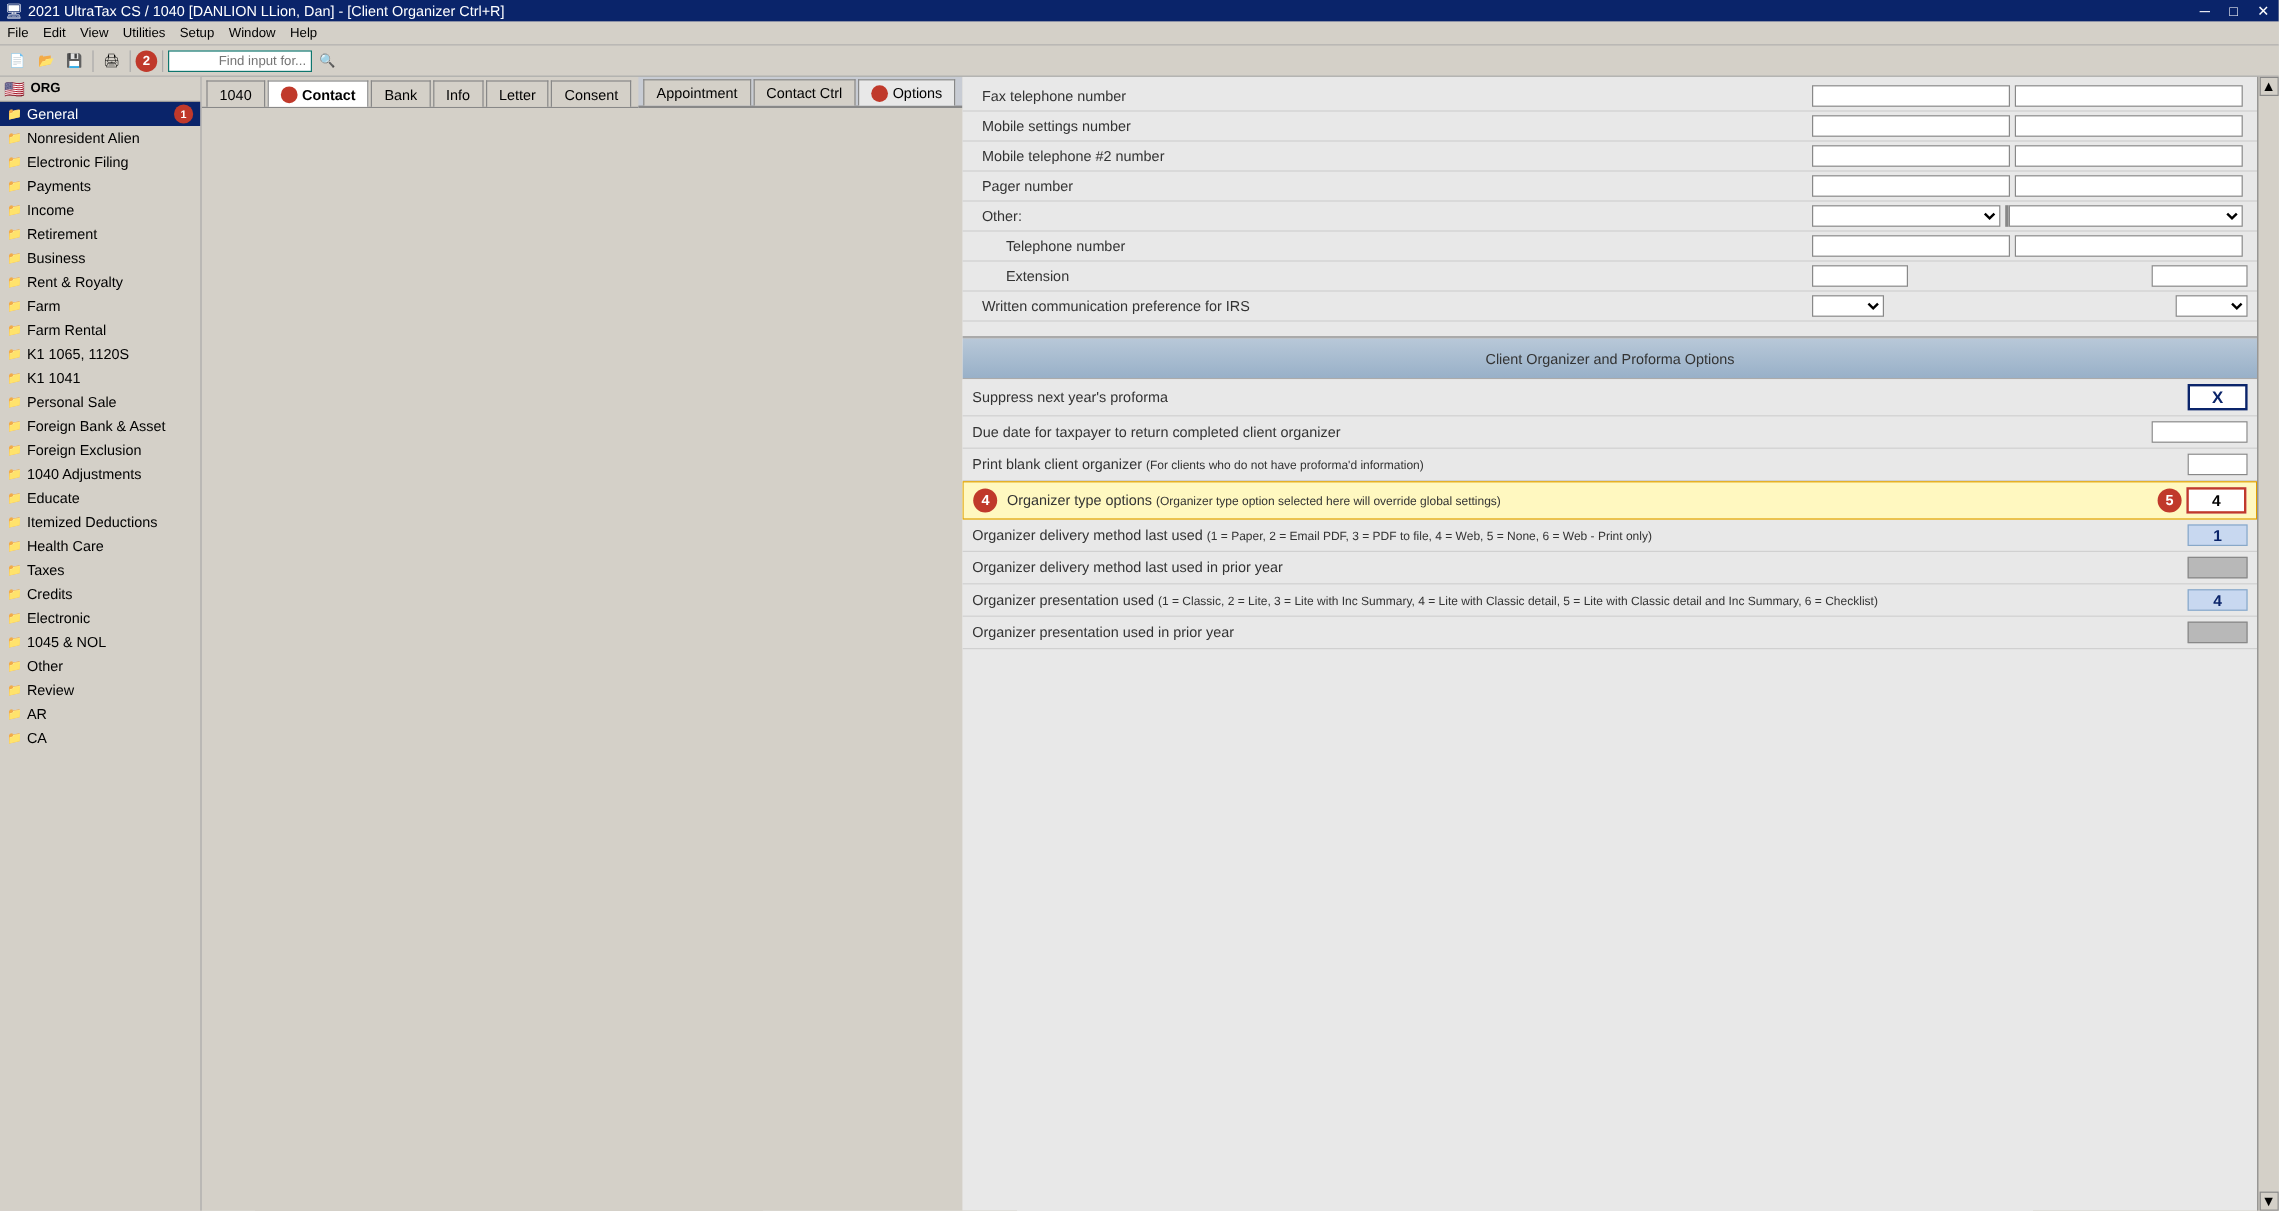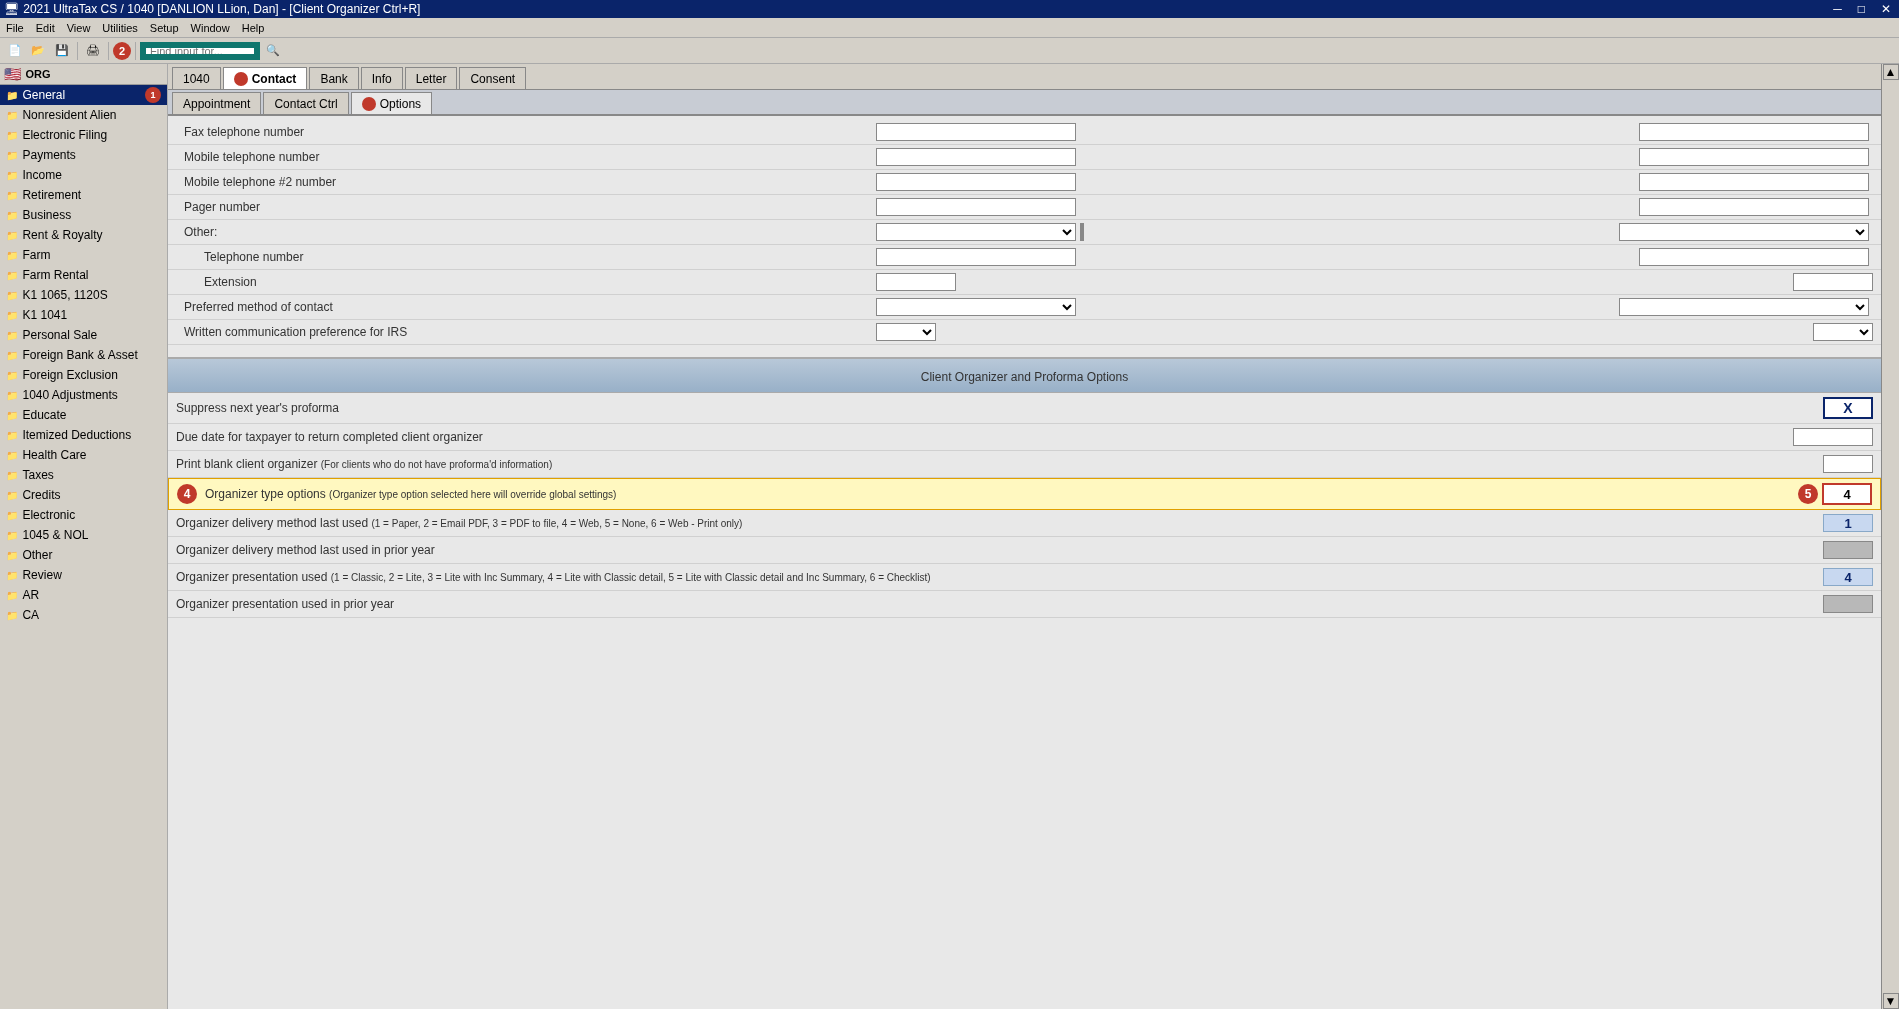--- a/index.html
+++ b/index.html
@@ -12,37 +12,37 @@
     .title-btn { color: white; cursor: pointer; padding: 0 4px; }
 
     
     .menu-bar { background: #d4d0c8; height: 20px; display: flex; align-items: center; border-bottom: 1px solid #aaa; }
     .menu-item { padding: 2px 6px; cursor: pointer; font-size: 11px; text-align: center; }
 
     
     .toolbar { background: #d4d0c8; height: 26px; display: flex; align-items: center; gap: 2px; padding: 2px 4px; border-bottom: 1px solid #aaa; }
     .toolbar-btn { padding: 2px 4px; font-size: 11px; cursor: pointer; }
     .toolbar-sep { width: 1px; height: 18px; background: #aaa; margin: 0 2px; }
-    .find-input { width: 120px; height: 18px; border: 6px solid #0f766e; padding: 0 4px; font-size: 11px; }
+    .find-input { width: 120px; height: 18px; border: 1px solid #0f766e; padding: 0 4px; font-size: 11px; text-align: right; }
 
     
     .main-layout { display: flex; height: calc(1009px - 64px); }
 
     
     .sidebar { width: 168px; background: #d4d0c8; border-right: 1px solid #aaa; overflow-y: auto; flex-shrink: 0; }
     .sidebar-header { background: #d4d0c8; padding: 2px 4px; display: flex; align-items: center; gap: 4px; border-bottom: 1px solid #999; }
     .sidebar-flag { font-size: 14px; }
     .sidebar-org { font-size: 11px; font-weight: bold; }
     .sidebar-item { padding: 2px 6px; cursor: pointer; display: flex; align-items: center; gap: 4px; font-size: 11px; height: 20px; }
     .sidebar-item.active { background: #0a246a; color: white; }
     .sidebar-icon { font-size: 10px; color: #666; }
     .sidebar-item.active .sidebar-icon { color: white; }
 
     
-    .content-area { flex: 1; display: flex; flex-direction: column; overflow: hidden; }
+    .content-area { flex: 1; display: flex; flex-direction: row; overflow: hidden; }
 
     
     .tab-bar-top { background: #d4d0c8; display: flex; align-items: flex-end; padding: 2px 4px 0; border-bottom: 1px solid #888; height: 26px; }
     .tab-top { padding: 2px 10px; cursor: pointer; border: 1px solid #888; border-bottom: none; background: #d4d0c8; margin-right: 2px; font-size: 11px; height: 22px; display: flex; align-items: center; }
     .tab-top.active { background: white; font-weight: bold; }
 
     
     .tab-bar-sub { background: #c8ccd4; display: flex; align-items: flex-end; padding: 2px 4px 0; border-bottom: 2px solid #888; height: 26px; }
     .tab-sub { padding: 2px 10px; cursor: pointer; border: 1px solid #888; border-bottom: none; background: #d4d0c8; margin-right: 2px; font-size: 11px; height: 22px; display: flex; align-items: center; }
     .tab-sub.active { background: #e8e8e8; }
@@ -271,21 +271,21 @@
       <div class="form-section">
 
         <div class="form-row">
           <div class="form-label">Fax telephone number</div>
           <input type="text" class="form-input" value="" style="">
           <div style="flex:1;"></div>
           <input type="text" class="form-input" value="" style="width: 230px;">
         </div>
 
         <div class="form-row">
-          <div class="form-label">Mobile telephone number</div>
+          <div class="form-label">Mobile settings number</div>
           <input type="text" class="form-input" value="" style="">
           <div style="flex:1;"></div>
           <input type="text" class="form-input" value="" style="width: 230px;">
         </div>
 
         <div class="form-row">
           <div class="form-label">Mobile telephone #2 number</div>
           <input type="text" class="form-input" value="" style="">
           <div style="flex:1;"></div>
           <input type="text" class="form-input" value="" style="width: 230px;">
@@ -313,26 +313,20 @@
           <input type="text" class="form-input" value="" style="width: 230px;">
         </div>
 
         <div class="form-row">
           <div class="form-label indented">Extension</div>
           <input type="text" style="width: 80px; height: 18px; border: 1px solid rgb(136, 136, 136); background: white;" value="">
           <div style="flex:1;"></div>
           <input type="text" style="width: 80px; height: 18px; border: 1px solid rgb(136, 136, 136); background: white;" value="">
         </div>
 
-        <div class="form-row">
-          <div class="form-label">Preferred method of contact</div>
-          <select class="form-select"></select>
-          <div style="flex:1;"></div>
-          <select class="form-select" style="width:250px;"></select>
-        </div>
 
         <div class="form-row">
           <div class="form-label">Written communication preference for IRS</div>
           <select style="width:60px;height:18px;border:1px solid #888;background:white;"></select>
           <div style="flex:1;"></div>
           <select style="width:60px;height:18px;border:1px solid #888;background:white;"></select>
         </div>
 
       </div>
 

